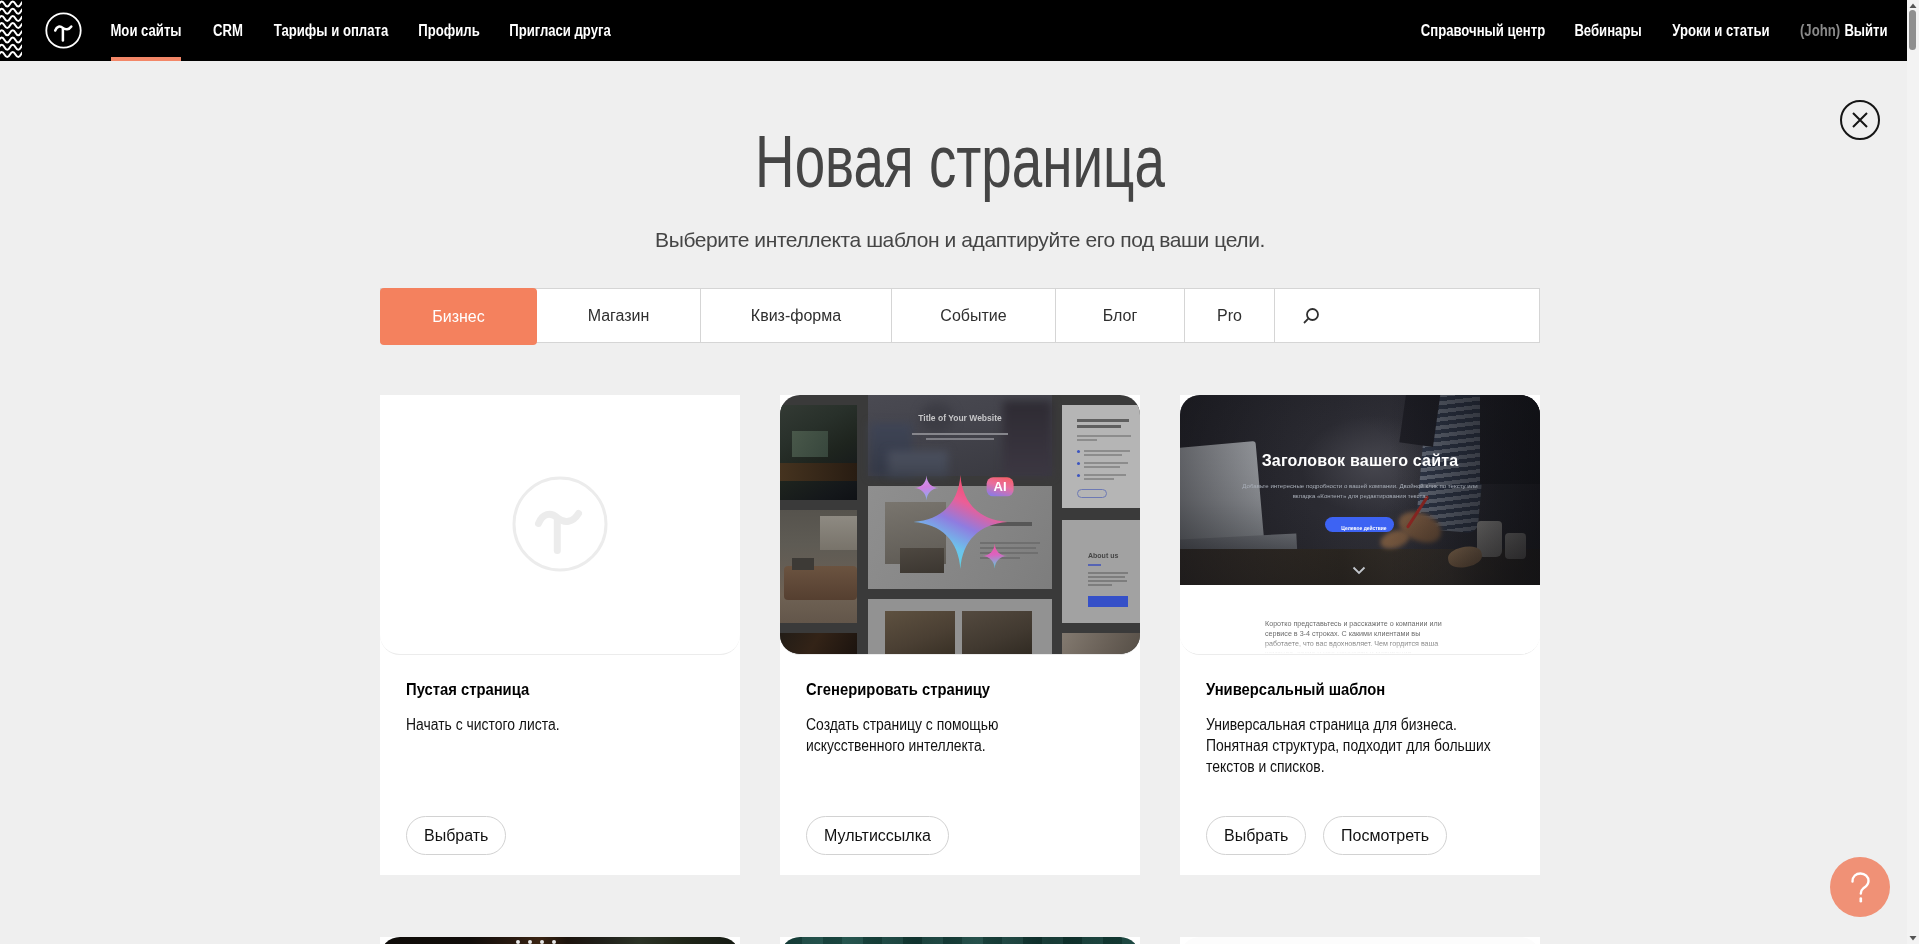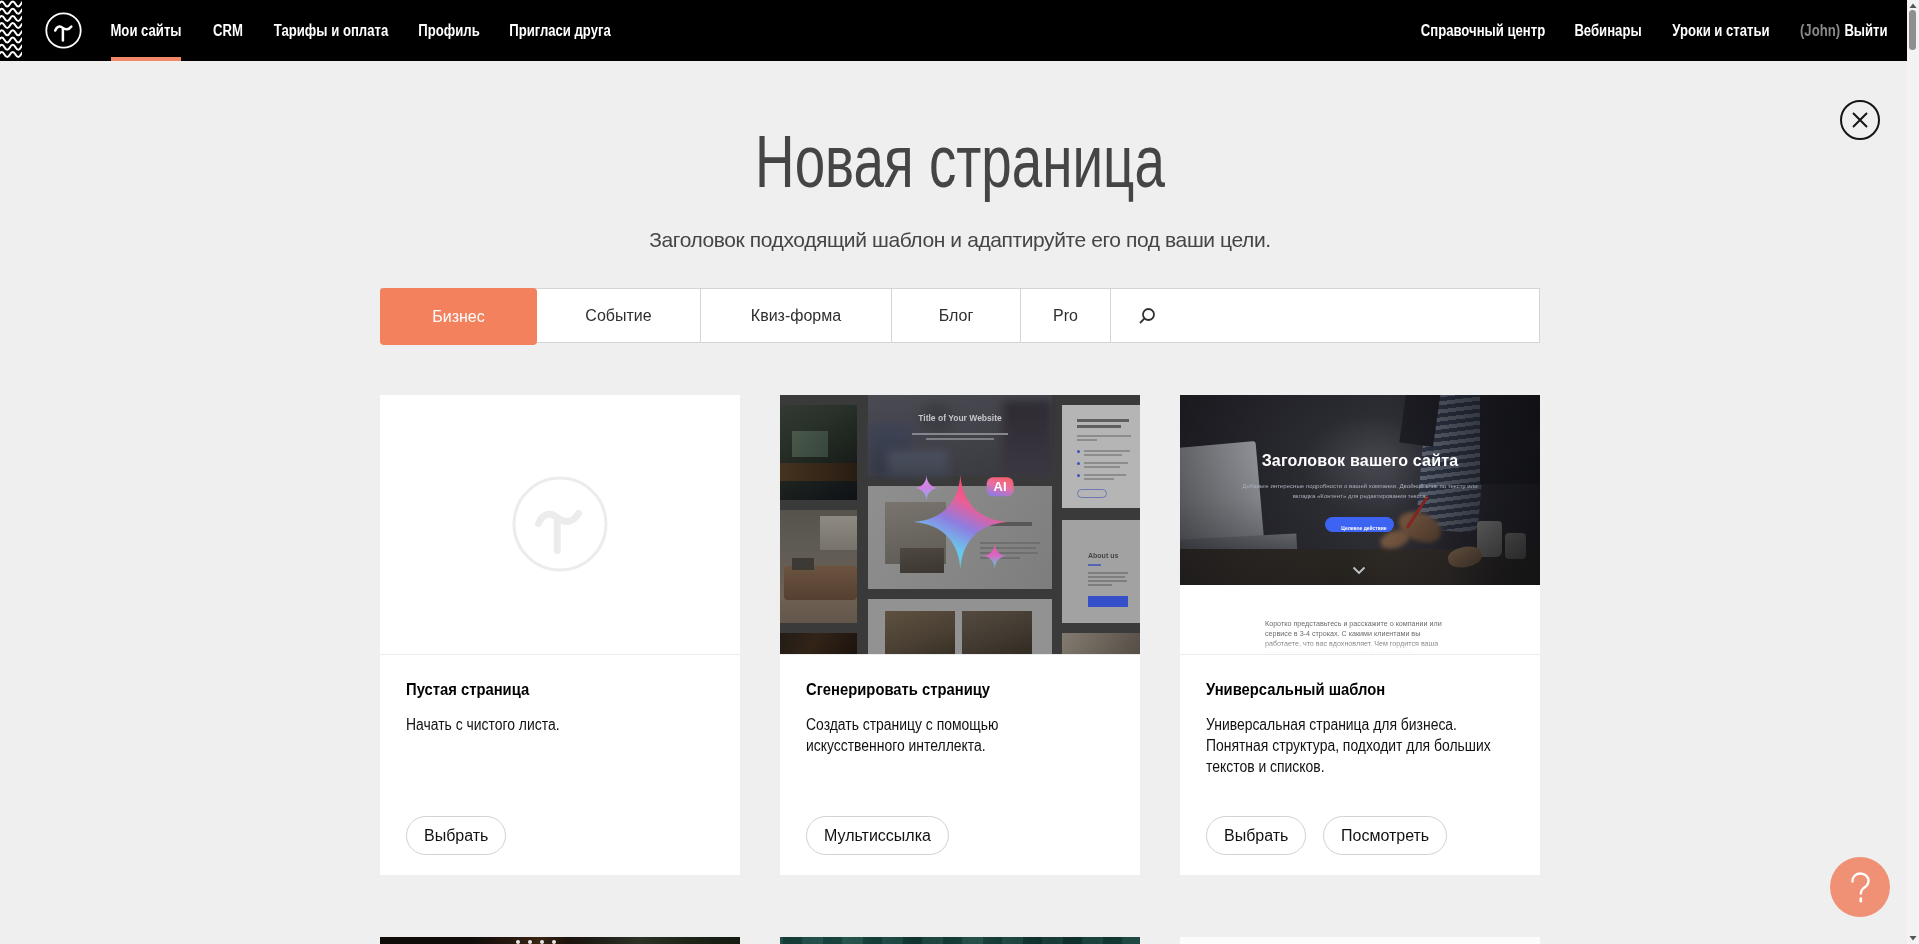--- a/index.html
+++ b/index.html
@@ -28,21 +28,21 @@
   .sub { position:absolute; left:0; top:228px; width:1920px; text-align:center; font-size:21px; letter-spacing:-0.4px; color:#454545; }
 
   
   .tabs { position:absolute; left:380px; top:288px; width:1160px; height:55px; background:#fff; border:1px solid #d5d5d5; display:flex; }
   .tab { height:100%; display:flex; align-items:center; justify-content:center; font-size:16px; color:#2f2f2f; border-right:1px solid #d5d5d5; }
   .tab:last-child { border-right:none; }
   .tab.active { background:#f4815e; color:#fff; border-radius:4px; border-right:none; margin:-1px 0 -1px -1px; height:57px; }
 
   
   .card { position:absolute; width:360px; height:480px; background:#fff; }
-  .thumb { position:absolute; left:0; top:0; width:360px; height:260px; overflow:hidden; border-bottom:1px solid #ececec; }
+  .thumb { position:absolute; left:0; top:0; width:360px; height:260px; overflow:hidden; border-bottom:1px solid #ececec;border-radius:20px; }
   .cinfo { position:absolute; left:0; top:260px; width:360px; height:220px; }
   .ct { position:absolute; left:26px; top:25px; font-size:17px; font-weight:bold; color:#000; transform:scaleX(0.87); transform-origin:0 0; white-space:nowrap; }
   .cd { position:absolute; left:26px; top:59px; width:380px; font-size:16px; line-height:21px; color:#111; transform:scaleX(0.87); transform-origin:0 0; }
   .pill { position:absolute; top:161px; height:39px; line-height:37px; padding:0 17px; border:1px solid #d2d2d2; border-radius:20px; background:#fff; font-size:16px; color:#111; white-space:nowrap; }
 
   
   .help { position:absolute; left:1830px; top:857px; width:60px; height:60px; border-radius:50%; background:#f09176; }
 
   .t2 { position:absolute; }
 </style>
@@ -92,26 +92,27 @@
       </svg>
   </div>
 
   <div class="closeb">
     <svg width="36" height="36" viewBox="0 0 36 36">
         <path d="M11 11 L25 25 M25 11 L11 25" stroke="#151515" stroke-width="2"></path>
       </svg>
   </div>
 
   <div class="h1">Новая страница</div>
-  <div class="sub">Заголовок подходящий шаблон и адаптируйте его под ваши цели.</div>
+  <div class="sub">Выберите интеллекта шаблон и адаптируйте его под ваши цели.</div>
 
   <div class="tabs">
     <div class="tab active" style="width:157px">Бизнес</div>
+    <div class="tab" style="width:164px">Магазин</div>
+    <div class="tab" style="width:191px">Квиз-форма</div>
     <div class="tab" style="width:164px">Событие</div>
-    <div class="tab" style="width:191px">Квиз-форма</div>
     <div class="tab" style="width:129px">Блог</div>
     <div class="tab" style="width:90px">Pro</div>
     <div class="tab" style="width:71px">
         <svg width="20" height="20" viewBox="0 0 20 20">
           <circle cx="11.5" cy="8.5" r="5.5" fill="none" stroke="#303030" stroke-width="1.8"></circle>
           <path d="M7.3 12.7 L3 17" stroke="#303030" stroke-width="1.8"></path>
         </svg>
       </div>
   </div>
 

